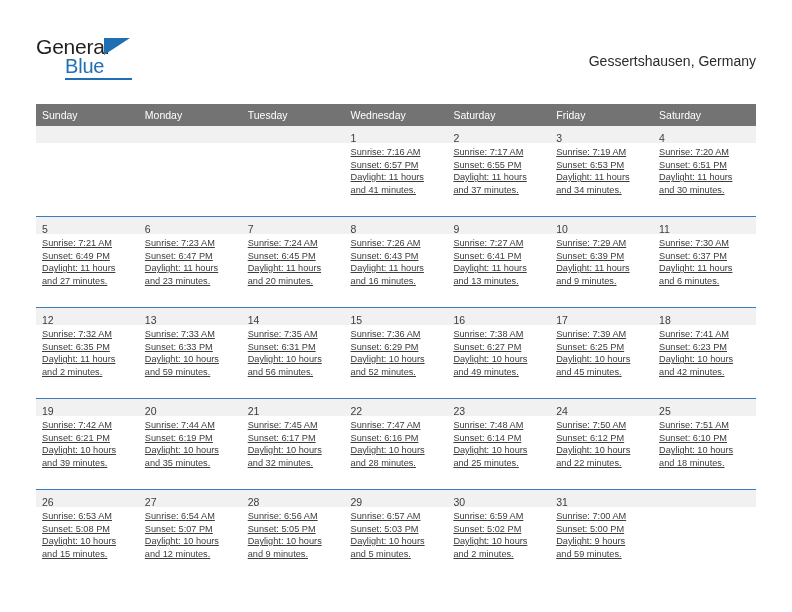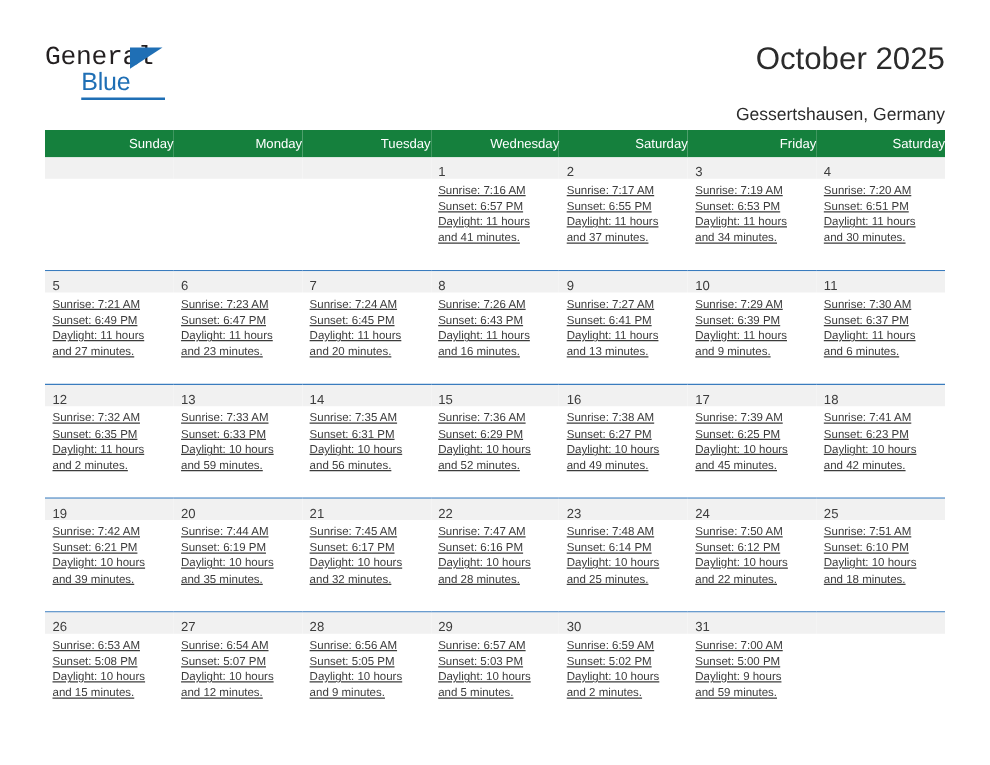--- a/index.html
+++ b/index.html
@@ -37,21 +37,21 @@
     height: 48px;
   }
   .logo-general {
     position: absolute;
     left: 0;
     top: 0;
     font-size: 21px;
     line-height: 21px;
     color: #231f20;
     letter-spacing: -0.2px;
-    font-family: Liberation Mono, monospace;
+    font-family: Liberation Sans, sans-serif;
   }
   .logo-triangle {
     position: absolute;
     left: 68px;
     top: 2px;
     width: 0;
     height: 0;
     border-left: 26px solid #1f6fb5;
     border-bottom: 17px solid transparent;
   }
@@ -98,25 +98,25 @@
     position: absolute;
     left: 36px;
     top: 104px;
     width: 720px;
     border-collapse: collapse;
     table-layout: fixed;
   }
   .calendar col { width: 102.857px; }
 
   .dow-row th {
-    background: #15803d;
+    background: #737373;
     color: #ffffff;
     font-size: 10.5px;
     font-weight: normal;
-    text-align: right;
+    text-align: left;
     padding: 5px 0 5px 6px;
     height: 11px;
     border: none;
   }
 
   .week-row td {
     vertical-align: top;
     padding: 0;
     border-top: 1px solid #3a7cbe;
     border-bottom: none;
@@ -159,21 +159,20 @@
   <div class="header">
 
     <div class="logo">
       <span class="logo-general">General</span>
       <span class="logo-triangle"></span>
       <span class="logo-blue">Blue</span>
       <span class="logo-underline"></span>
     </div>
 
     <div class="title-block">
-      <h1 class="cal-title">October 2025</h1>
       <p class="cal-subtitle">Gessertshausen, Germany</p>
     </div>
 
   </div>
 
   <table class="calendar">
     <colgroup>
       <col>
         <col>
         <col>

